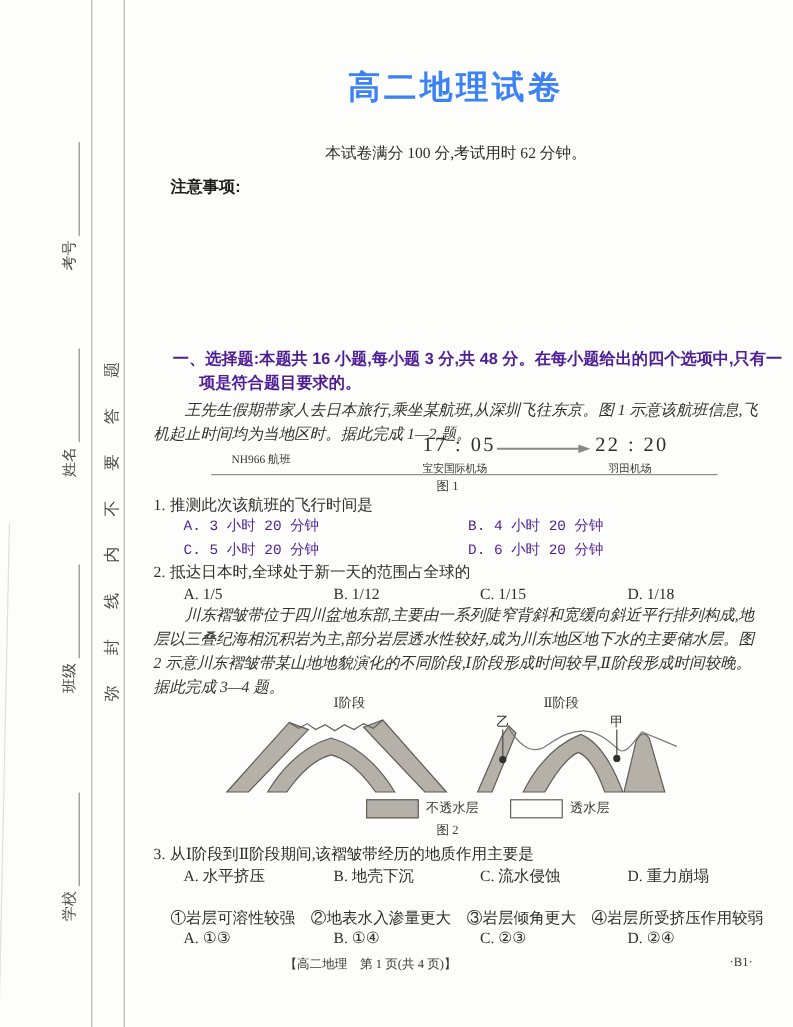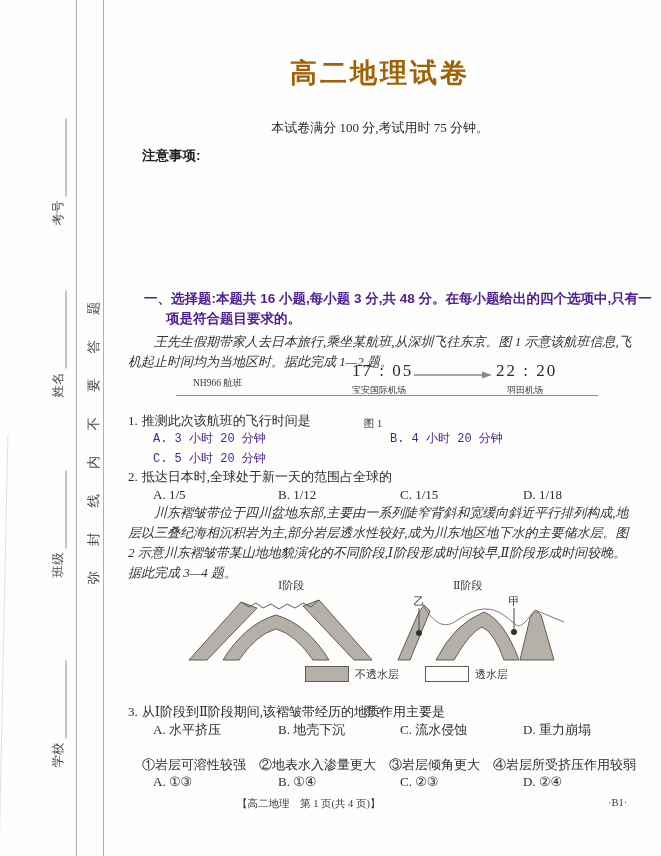--- a/index.html
+++ b/index.html
@@ -5,47 +5,47 @@
   html,body{margin:0;padding:0;}
   body{background:#ffffff;font-family:"Liberation Serif","DejaVu Serif",serif;}
   .page{position:relative;width:661px;height:856px;background:#fdfdfc;overflow:hidden;color:#2e2c2a;}
   
   .vline{position:absolute;top:0;height:856px;width:0;border-left:1px solid #b3b1ae;}
   .edge-artifact{position:absolute;left:3px;top:436px;height:418px;width:0;border-left:1px solid #e2e0dd;transform:rotate(1.2deg);}
   .seal-field{position:absolute;width:130px;height:17px;transform:rotate(-90deg);font-size:12.5px;color:#4a4845;white-space:nowrap;display:flex;align-items:flex-end;}
   .seal-field .blank{display:inline-block;width:78px;height:12px;border-bottom:1px solid #8f8d8a;margin-left:4px;}
   .seal-phrase{position:absolute;left:-67px;top:422px;width:320px;height:17px;transform:rotate(-90deg);font-size:13.5px;color:#4a4845;letter-spacing:25px;white-space:nowrap;text-align:center;}
   
-  .title{position:absolute;left:128px;top:55px;width:504px;text-align:center;font-family:"Liberation Sans","DejaVu Sans",sans-serif;font-weight:700;font-size:27px;letter-spacing:3px;color:#a16207;}
+  .title{position:absolute;left:128px;top:55px;width:504px;text-align:center;font-family:"Liberation Sans","DejaVu Sans",sans-serif;font-weight:700;font-size:27px;letter-spacing:3px;color:#3b82f6;}
   .subtitle{position:absolute;left:128px;top:119px;width:504px;text-align:center;font-size:13px;color:#2e2c2a;}
   
   .notice-heading{position:absolute;left:142px;top:147px;font-family:"Liberation Sans","DejaVu Sans",sans-serif;font-weight:700;font-size:13.5px;color:#1f1e1c;}
   .notices{position:absolute;left:142px;top:165px;width:489px;font-size:13px;line-height:20px;}
   .notices p{margin:0;text-indent:2em;}
   
   .section-heading{position:absolute;left:144px;top:289px;width:508px;font-family:"Liberation Sans","DejaVu Sans",sans-serif;font-weight:700;font-size:13.5px;line-height:20px;color:#4c1d95;padding-left:22px;text-indent:-22px;box-sizing:border-box;}
   
   .stimulus{position:absolute;left:128px;width:506px;font-style:italic;font-size:13px;line-height:20px;text-indent:2em;color:#33312e;}
   
   .fig1-flightno{position:absolute;left:193px;top:377px;font-size:9.5px;color:#3a3835;}
   .fig1-time{position:absolute;top:361px;font-size:17px;letter-spacing:2px;color:#2e2c2a;}
   .fig1-airport{position:absolute;top:384px;font-size:9px;color:#3a3835;}
   .fig1-arrow{position:absolute;left:414px;top:366px;}
   .fig1-rule{position:absolute;left:176px;top:395px;width:422px;height:0;border-top:1px solid #8f8d8a;}
-  .fig-caption{position:absolute;left:108px;width:530px;text-align:center;font-size:10.5px;color:#3a3835;margin-top:19px;}
+  .fig-caption{position:absolute;left:108px;width:530px;text-align:center;font-size:10.5px;color:#3a3835;}
   
   .q-stem{position:absolute;left:128px;width:508px;font-size:13px;color:#2e2c2a;white-space:nowrap;}
   .q-stem .qnum{margin-right:4px;}
   .opts2{position:absolute;left:153px;width:483px;display:grid;grid-template-columns:237px 1fr;row-gap:3px;font-size:12px;color:#4c1d95;font-family:Liberation Mono, monospace;}
   .opts4{position:absolute;left:153px;width:483px;display:grid;grid-template-columns:125px 122px 123px 1fr;font-size:13px;color:#2e2c2a;}
   .sub-opts{position:absolute;left:142px;width:494px;font-size:13px;color:#2e2c2a;white-space:nowrap;text-align:center;}
   
   .stage-label{position:absolute;top:578px;font-size:11px;color:#3a3835;}
   .fig2-svg{position:absolute;top:594px;}
-  .legend{position:absolute;top:666px;display:flex;align-items:flex-end;font-size:11px;color:#3a3835;}
+  .legend{position:absolute;top:666px;display:flex;align-items:flex-start;font-size:11px;color:#3a3835;}
   .legend .swatch{width:42px;height:14px;border:1px solid #5f5c57;margin-right:6px;}
   
   .footer-center{position:absolute;left:237px;top:797px;font-size:10.5px;color:#3a3835;}
   .footer-right{position:absolute;left:608px;top:797px;font-size:10.5px;color:#3a3835;}
 </style>
 </head>
 <body>
 
 <div class="page">
 
@@ -65,21 +65,21 @@
     <span>班级</span>
       <span class="blank"></span>
   </div>
   <div class="seal-field" style="left:-7px;top:694px">
     <span>学校</span>
       <span class="blank"></span>
   </div>
   <div class="seal-phrase">弥封线内不要答题</div>
 
   <div class="title">高二地理试卷</div>
-  <div class="subtitle">本试卷满分 100 分,考试用时 75 分钟。</div>
+  <div class="subtitle">本试卷满分 100 分,考试用时 62 分钟。</div>
 
   <div class="notice-heading">注意事项:</div>
 
   <div class="section-heading">一、选择题:本题共 16 小题,每小题 3 分,共 48 分。在每小题给出的四个选项中,只有一项是符合题目要求的。</div>
 
   <div class="stimulus" style="top:332px">王先生假期带家人去日本旅行,乘坐某航班,从深圳飞往东京。图 1 示意该航班信息,飞机起止时间均为当地区时。据此完成 1—2 题。</div>
 
   <div class="fig1-flightno">NH966 航班</div>
   <div class="fig1-time" style="left:352px">17 : 05</div>
   <div class="fig1-airport" style="left:352px">宝安国际机场</div>
@@ -94,20 +94,21 @@
   <div class="fig1-rule"></div>
   <div class="fig-caption" style="top:398px">图 1</div>
 
   <div class="q-stem" style="top:412px">
     <span class="qnum">1.</span><span>推测此次该航班的飞行时间是</span>
   </div>
   <div class="opts2" style="top:430px">
     <div>A. 3 小时 20 分钟</div>
     <div>B. 4 小时 20 分钟</div>
     <div>C. 5 小时 20 分钟</div>
+    <div>D. 6 小时 20 分钟</div>
   </div>
 
   <div class="q-stem" style="top:468px">
     <span class="qnum">2.</span><span>抵达日本时,全球处于新一天的范围占全球的</span>
   </div>
   <div class="opts4" style="top:487px">
     <div>A. 1/5</div>
     <div>B. 1/12</div>
     <div>C. 1/15</div>
     <div>D. 1/18</div>

